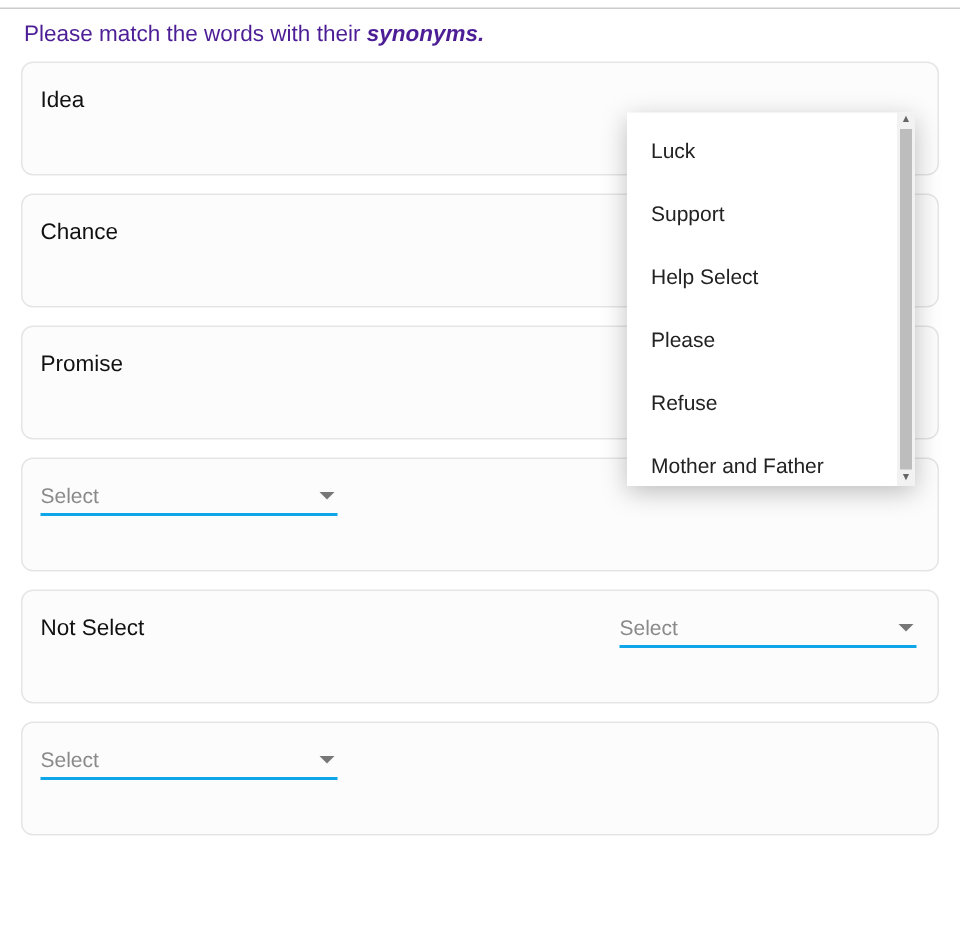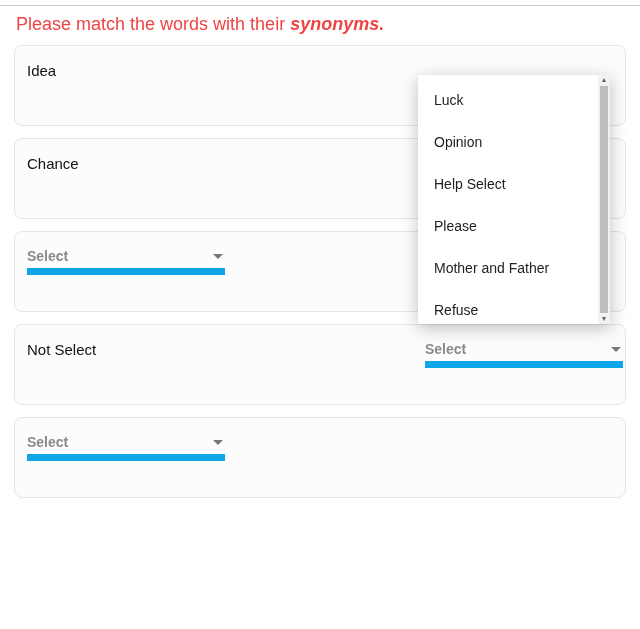--- a/index.html
+++ b/index.html
@@ -13,49 +13,48 @@
   .topbar {
     height: 6px;
     border-bottom: 1px solid #ccc;
     background: #fff;
   }
   .page {
     padding: 7px 14px 14px 14px;
     position: relative;
   }
   .instruction {
-    font-size: 18px;
+    font-size: 15px;
     margin: 1px 0 10px 2px;
-    color: #ef4444;
+    color: #4c1d95;
   }
   .instruction .em { font-style: italic; font-weight: 700; }
   .row {
     border: 1px solid #e5e5e5;
     border-radius: 8px;
     margin-bottom: 12px;
-    padding: 16px 2px 36px 12px;
+    padding: 16px 14px 36px 12px;
     display: flex;
     align-items: flex-start;
     background: #fcfcfc;
   }
   .word {
     font-size: 15px;
     color: #111;
     flex: 1;
   }
   .select {
     width: 198px;
     position: relative;
-    border-bottom: 7px solid #0ea5e9;
+    border-bottom: 2px solid #0ea5e9;
     padding: 2px 0 4px 0;
     cursor: pointer;
     display: flex;
     align-items: center;
     margin-top: -2px;
-    font-weight: bold;
   }
   .select-label {
     color: #8a8a8a;
     font-size: 14px;
     flex: 1;
   }
   .caret {
     width: 0; height: 0;
     border-left: 5px solid transparent;
     border-right: 5px solid transparent;
@@ -124,20 +123,27 @@
   </div>
 
   <div class="row">
     <div class="word">Chance</div>
     <div class="select" style="visibility:hidden">
       <span class="select-label">Select</span>
       <span class="caret"></span>
     </div>
   </div>
 
+  <div class="row">
+    <div class="word">Promise</div>
+    <div class="select" style="visibility:hidden">
+      <span class="select-label">Select</span>
+      <span class="caret"></span>
+    </div>
+  </div>
 
   <div class="row">
     <div class="select">
       <span class="select-label">Select</span>
       <span class="caret"></span>
     </div>
   </div>
 
   <div class="row">
     <div class="word">Not Select</div>
@@ -150,25 +156,25 @@
   <div class="row">
     <div class="select">
       <span class="select-label">Select</span>
       <span class="caret"></span>
     </div>
   </div>
 
   <div class="dropdown">
     <div class="dropdown-list">
       <div class="dropdown-item">Luck</div>
-      <div class="dropdown-item">Opinion</div>
+      <div class="dropdown-item">Support</div>
       <div class="dropdown-item">Help Select</div>
       <div class="dropdown-item">Please</div>
+      <div class="dropdown-item">Refuse</div>
       <div class="dropdown-item">Mother and Father</div>
-      <div class="dropdown-item">Refuse</div>
     </div>
     <div class="dd-scroll">
       <div class="arrow">▲</div>
       <div class="thumb"></div>
       <div class="arrow">▼</div>
     </div>
   </div>
 
 </div>
 

